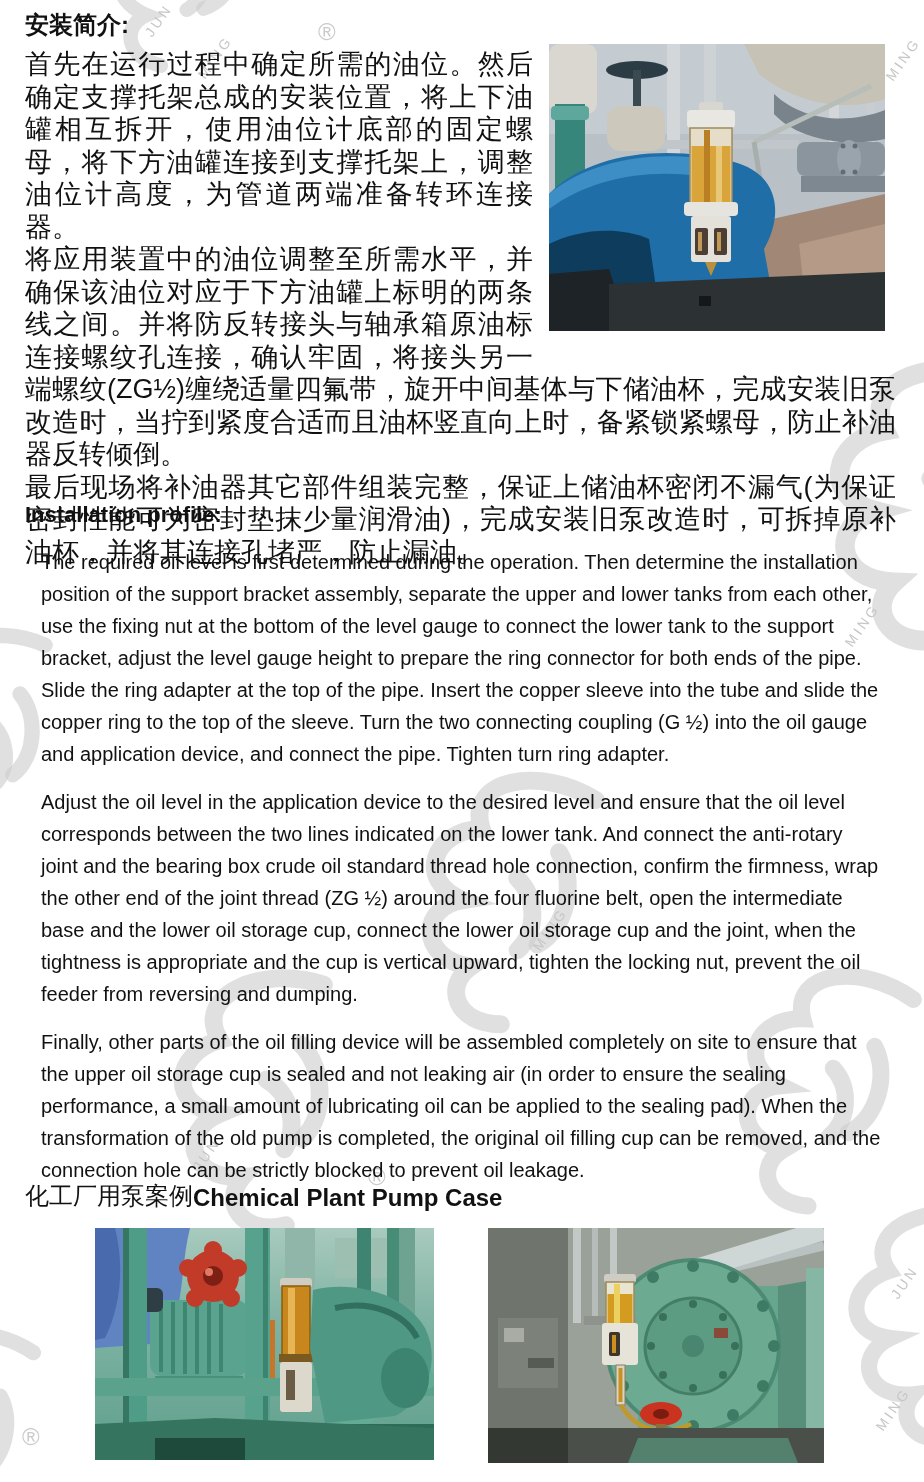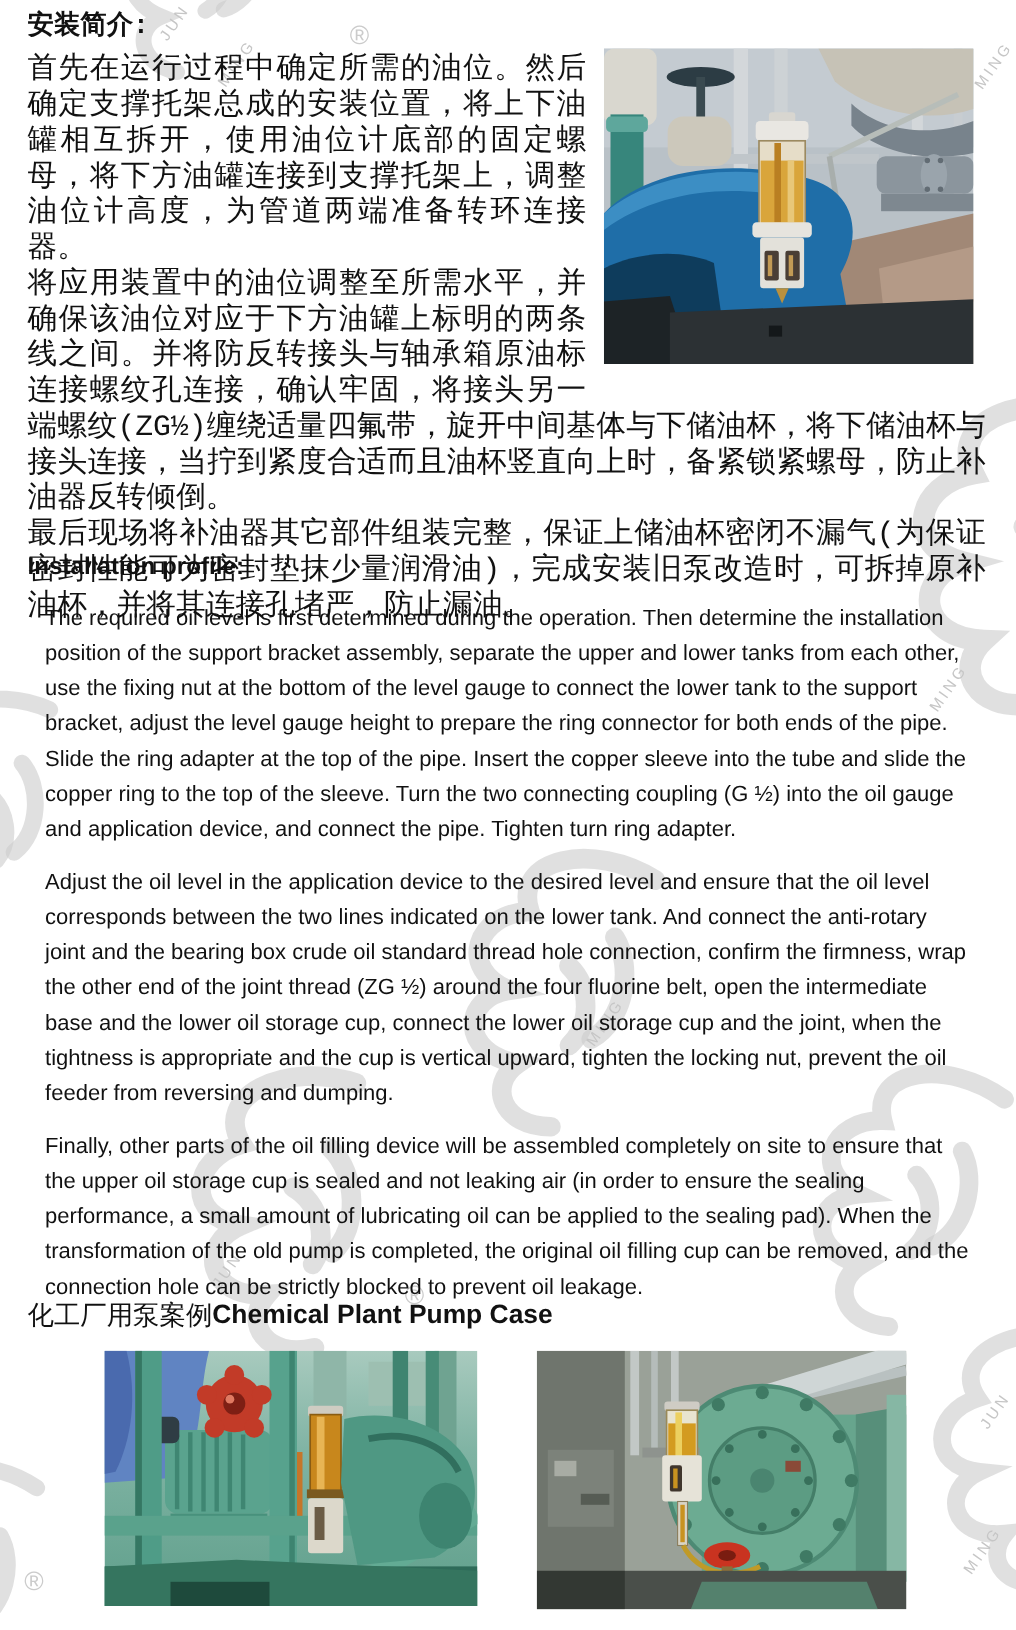--- a/index.html
+++ b/index.html
@@ -8,31 +8,31 @@
     background:#ffffff; overflow:hidden;
     font-family:"Liberation Sans", sans-serif; color:#111;
   }
   
   .wm-layer { position:absolute; left:0; top:0; width:924px; height:1482px; z-index:0; pointer-events:none; }
   .wm-stroke { fill:none; stroke:#cccccc; stroke-width:17; stroke-linecap:round; opacity:.6; }
   .wm-t { font-family:"Liberation Sans",sans-serif; font-size:14px; letter-spacing:3px; fill:#c6c6c6; }
   .wm-r { font-family:"Liberation Sans",sans-serif; font-size:24px; fill:#cbcbcb; }
   
   .content { position:absolute; inset:0; z-index:1; }
-  .zh { font-family:Liberation Mono, monospace; }
+  .zh { font-family:Liberation Sans, sans-serif; }
   .sec-intro { position:absolute; top:10px; left:25px; width:871px; }
   .intro-heading { font-size:24px; font-weight:bold; margin:0 0 8px 0; line-height:30px; }
   .zh-para { font-size:27px; line-height:32.5px; margin:0; text-align:justify; }
   .photo { margin:0; padding:0; }
   .photo-top { float:right; width:336px; height:287px; margin:-4px 11px 10px 16px; }
   .photo svg { display:block; width:100%; height:100%; }
   .sec-profile { position:absolute; top:500px; left:25px; width:873px; }
   .profile-heading { font-size:22px; font-weight:bold; margin:0 0 6px 0; line-height:30px; }
   .en-para { font-size:20px; line-height:32px; margin:16px; }
-  .case-row { position:absolute; top:1180px; left:25px; display:flex; align-items:center; }
+  .case-row { position:absolute; top:1180px; left:25px; display:flex; align-items:flex-end; }
   .case-zh { font-size:24px; font-family:"DejaVu Sans","Liberation Sans",sans-serif; }
   .case-en { font-size:24px; font-weight:bold; }
   .photos-row { position:absolute; top:1228px; left:95px; display:flex; }
   .photo-bl { width:339px; height:232px; }
   .photo-br { width:336px; height:235px; margin-left:54px; }
 </style>
 </head>
 <body>
 
 <div class="page">
@@ -148,21 +148,21 @@
             <rect x="146" y="184" width="13" height="27" rx="2" fill="#4a3e35"></rect>
             <rect x="165" y="184" width="13" height="27" rx="2" fill="#4a3e35"></rect>
             <rect x="149" y="188" width="4" height="19" fill="#c29a55"></rect>
             <rect x="168" y="188" width="4" height="19" fill="#c29a55"></rect>
             <polygon points="156,218 168,218 162,232" fill="#b9903e"></polygon>
           </g>
         </svg>
       </figure>
 
       <p class="zh zh-para">首先在运行过程中确定所需的油位。然后确定支撑托架总成的安装位置，将上下油罐相互拆开，使用油位计底部的固定螺母，将下方油罐连接到支撑托架上，调整油位计高度，为管道两端准备转环连接器。</p>
-      <p class="zh zh-para">将应用装置中的油位调整至所需水平，并确保该油位对应于下方油罐上标明的两条线之间。并将防反转接头与轴承箱原油标连接螺纹孔连接，确认牢固，将接头另一端螺纹(ZG½)缠绕适量四氟带，旋开中间基体与下储油杯，将下储油杯与接头连接，当拧到紧度合适而且油杯竖直向上时，备紧锁紧螺母，防止补油器反转倾倒。</p>
+      <p class="zh zh-para">将应用装置中的油位调整至所需水平，并确保该油位对应于下方油罐上标明的两条线之间。并将防反转接头与轴承箱原油标连接螺纹孔连接，确认牢固，将接头另一端螺纹(ZG½)缠绕适量四氟带，旋开中间基体与下储油杯，完成安装旧泵改造时，当拧到紧度合适而且油杯竖直向上时，备紧锁紧螺母，防止补油器反转倾倒。</p>
       <p class="zh zh-para">最后现场将补油器其它部件组装完整，保证上储油杯密闭不漏气(为保证密封性能可为密封垫抹少量润滑油)，完成安装旧泵改造时，可拆掉原补油杯，并将其连接孔堵严，防止漏油。</p>
     </section>
 
     <section class="sec-profile">
       <h2 class="profile-heading">Installation profile:</h2>
       <p class="en-para">The required oil level is first determined during the operation. Then determine the installation position of the support bracket assembly, separate the upper and lower tanks from each other, use the fixing nut at the bottom of the level gauge to connect the lower tank to the support bracket, adjust the level gauge height to prepare the ring connector for both ends of the pipe. Slide the ring adapter at the top of the pipe. Insert the copper sleeve into the tube and slide the copper ring to the top of the sleeve. Turn the two connecting coupling (G ½) into the oil gauge and application device, and connect the pipe. Tighten turn ring adapter.</p>
       <p class="en-para">Adjust the oil level in the application device to the desired level and ensure that the oil level corresponds between the two lines indicated on the lower tank. And connect the anti-rotary joint and the bearing box crude oil standard thread hole connection, confirm the firmness, wrap the other end of the joint thread (ZG ½) around the four fluorine belt, open the intermediate base and the lower oil storage cup, connect the lower oil storage cup and the joint, when the tightness is appropriate and the cup is vertical upward, tighten the locking nut, prevent the oil feeder from reversing and dumping.</p>
       <p class="en-para">Finally, other parts of the oil filling device will be assembled completely on site to ensure that the upper oil storage cup is sealed and not leaking air (in order to ensure the sealing performance, a small amount of lubricating oil can be applied to the sealing pad). When the transformation of the old pump is completed, the original oil filling cup can be removed, and the connection hole can be strictly blocked to prevent oil leakage.</p>
     </section>
 

